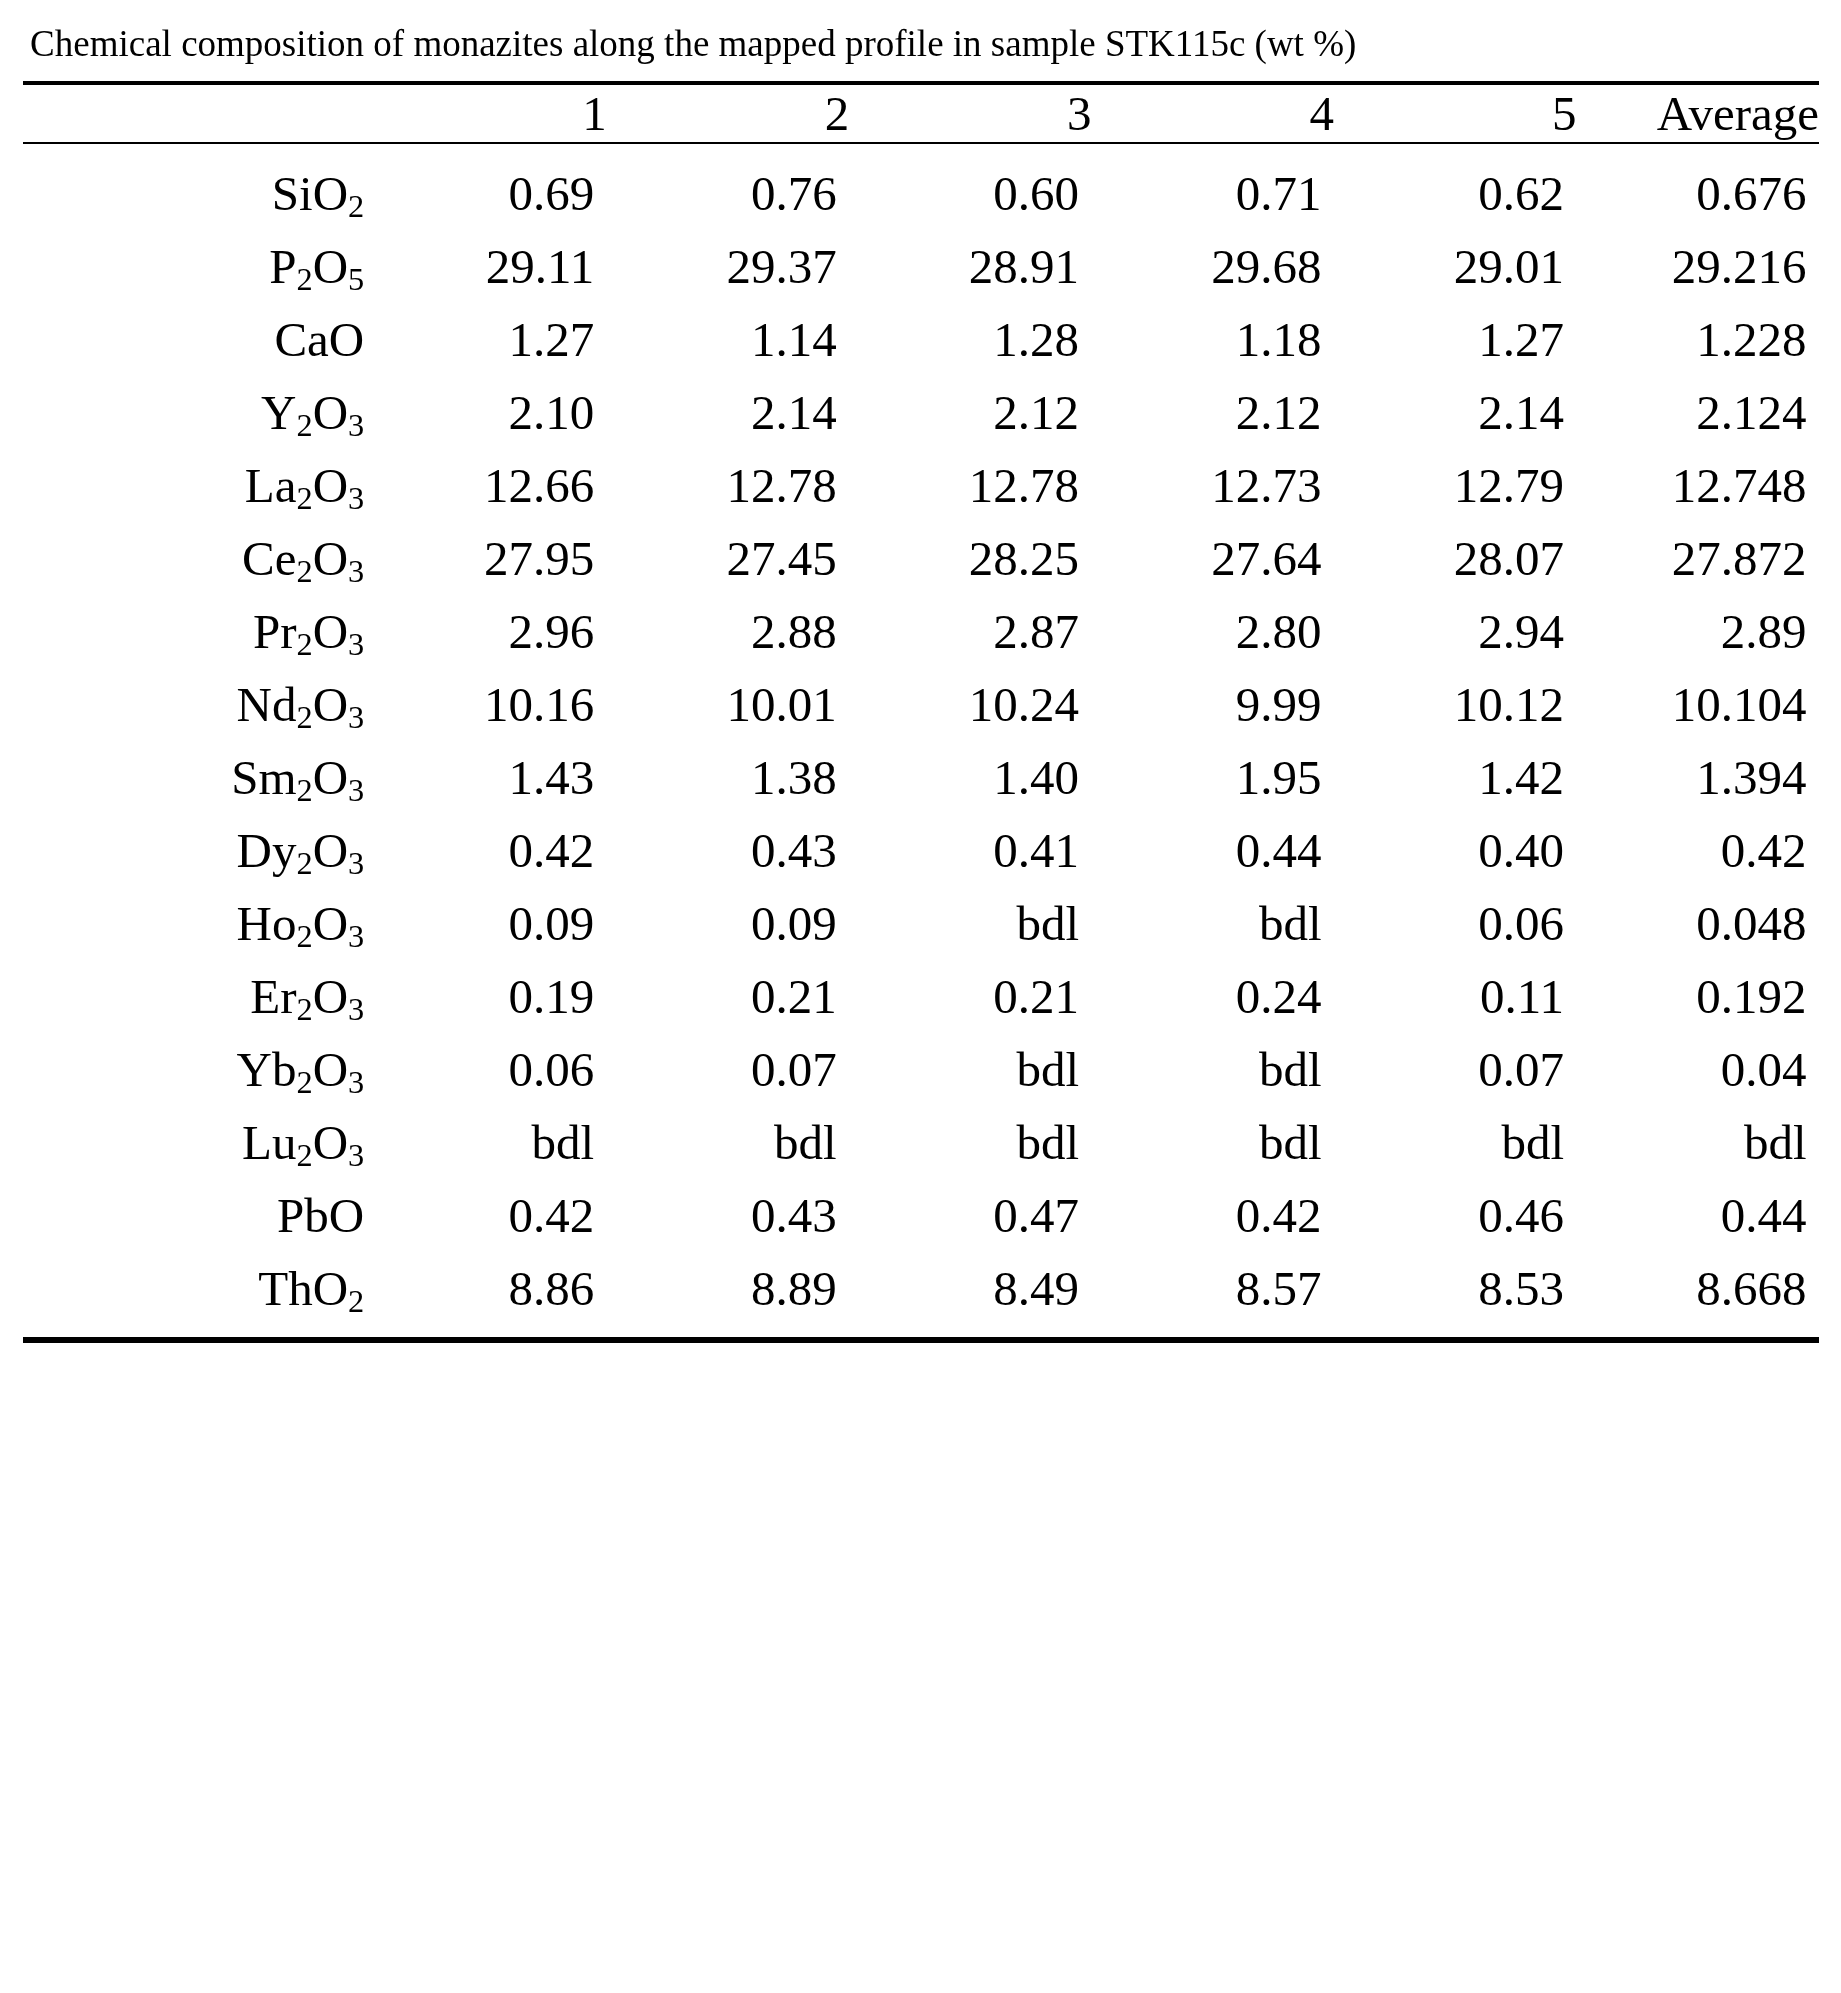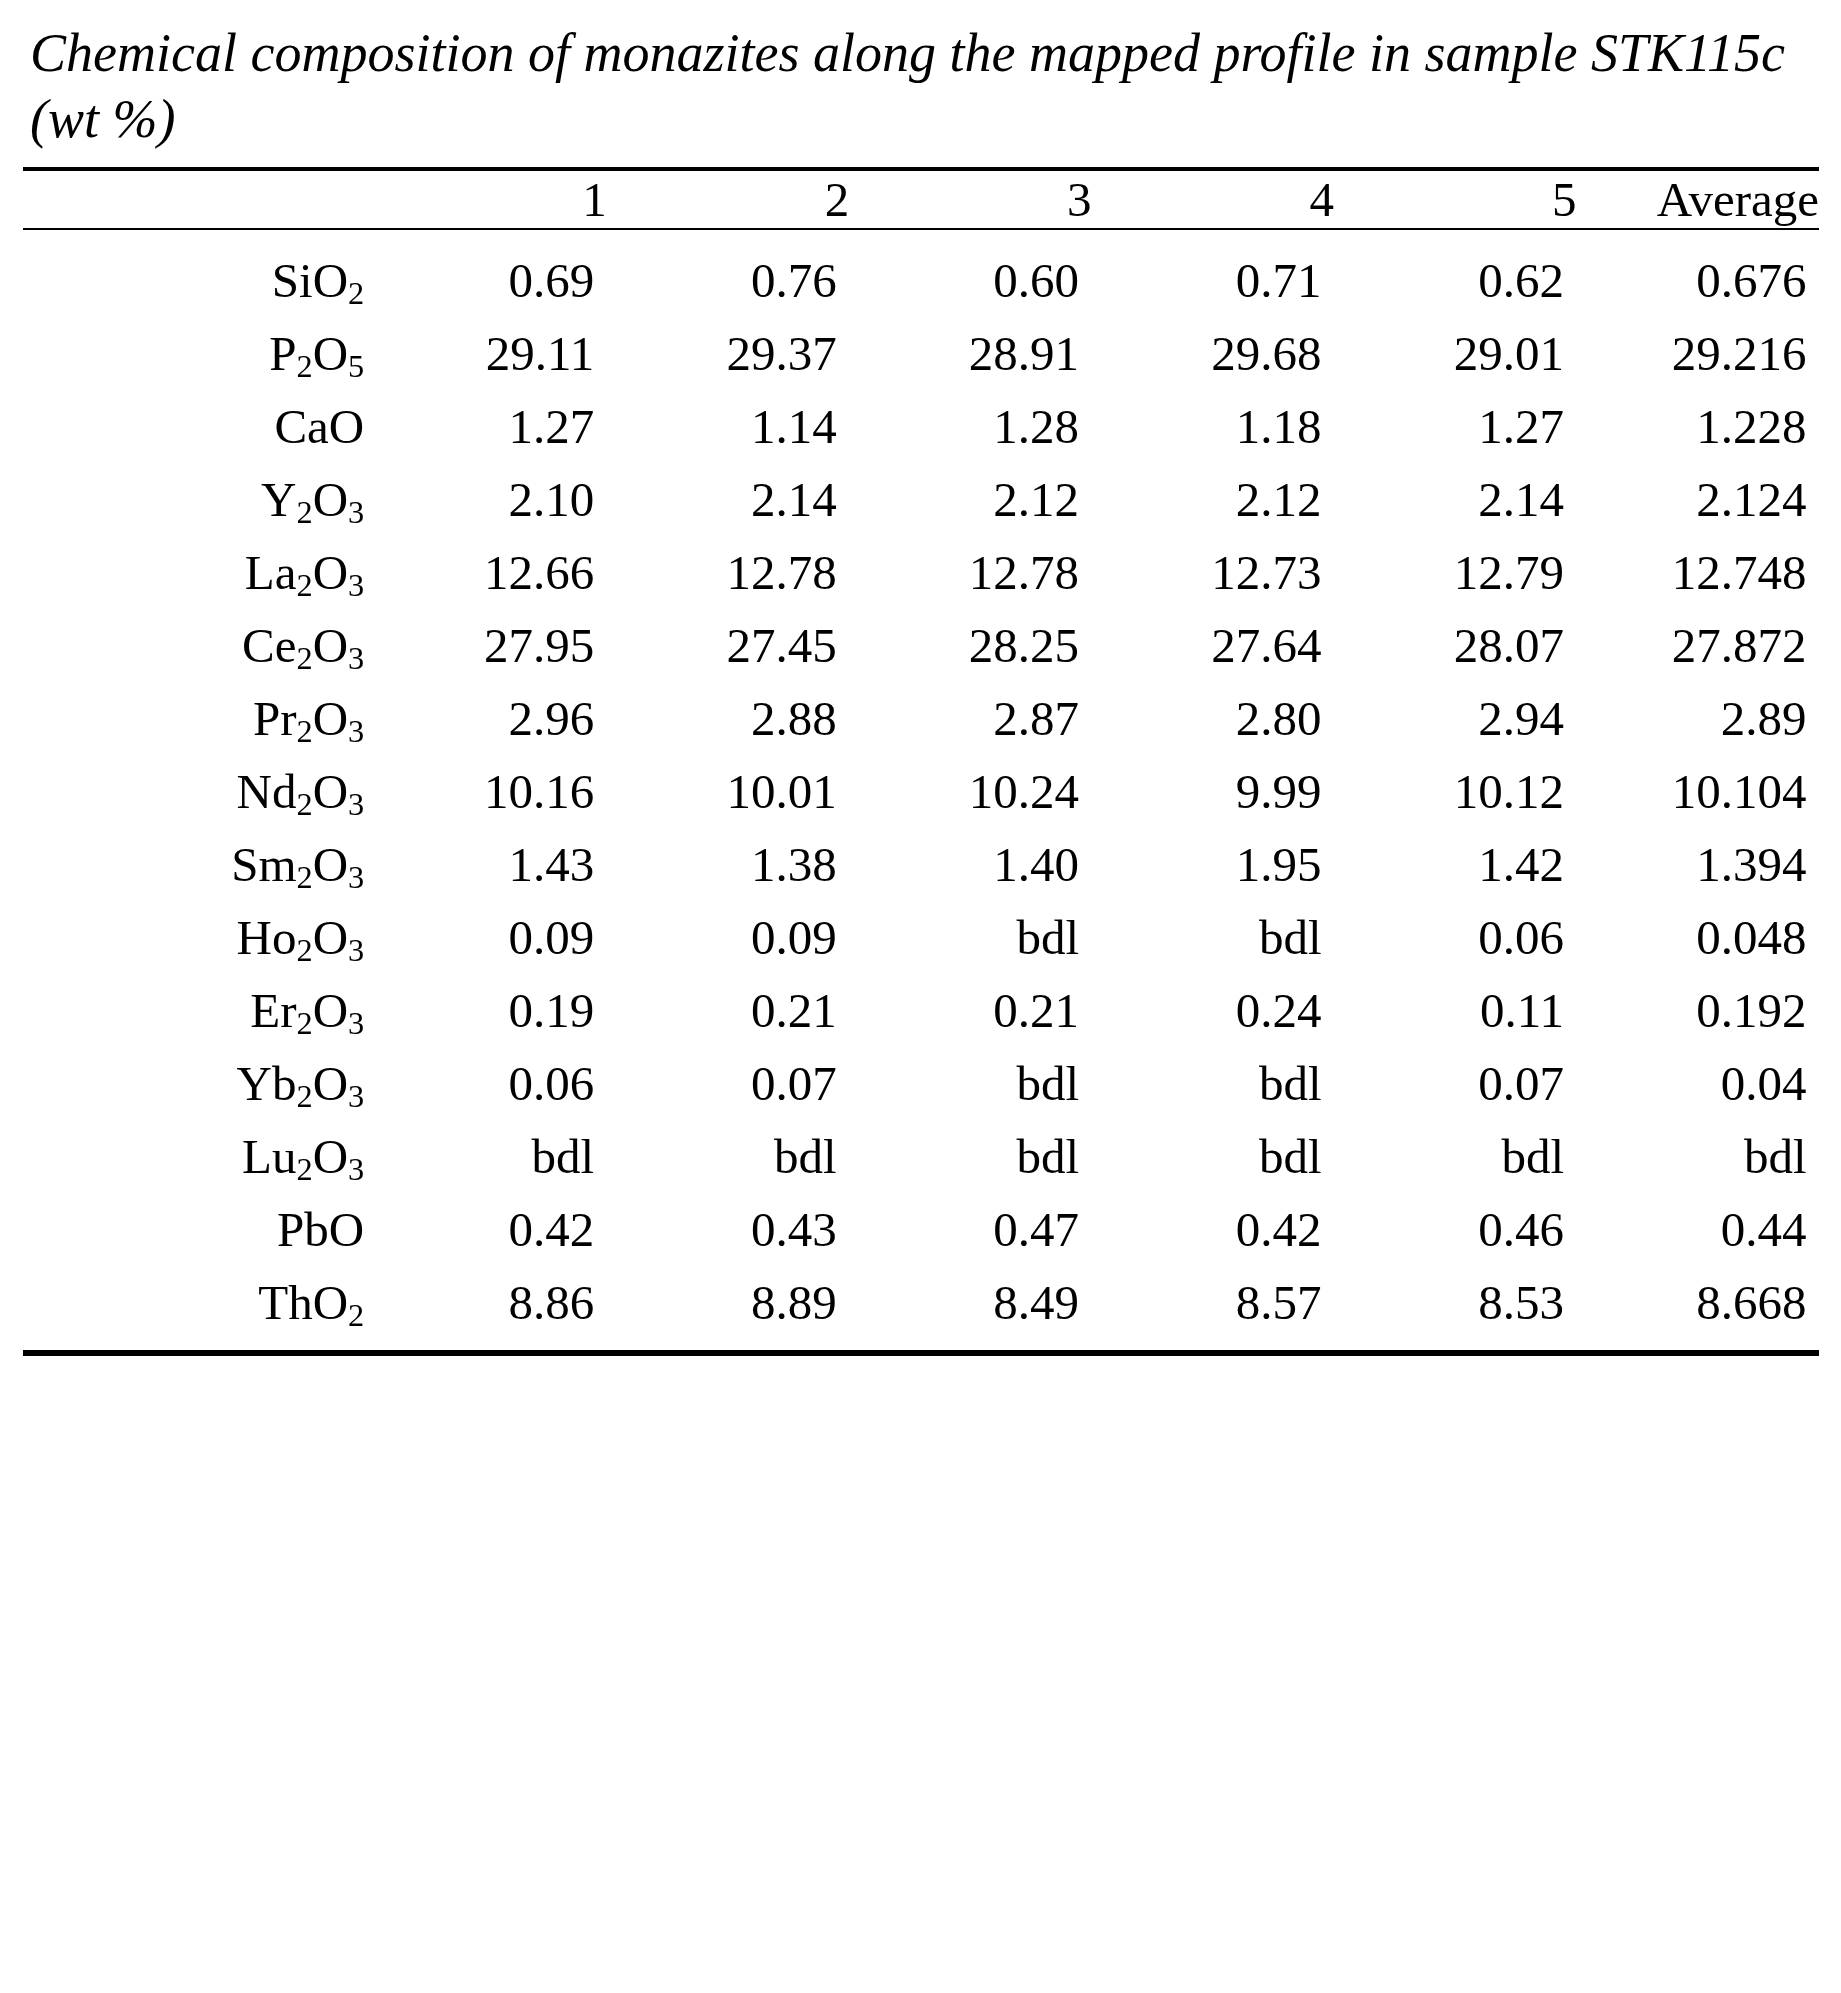--- a/index.html
+++ b/index.html
@@ -12,24 +12,23 @@
     font-family: "Liberation Serif", "DejaVu Serif", serif;
     color: #000000;
     -webkit-font-smoothing: antialiased;
   }
   .page {
     width: 1842px;
     box-sizing: border-box;
     padding: 16px 23px 36px 23px;
   }
   .caption {
-    font-size: 54px;
+    font-size: 37px;
     line-height: 1.22;
     padding: 5.3px 7.1px 14.3px 7.1px;
-    font-style: italic;
   }
   .rule-thick {
     border-top: 4.5px solid #000;
   }
   .rule-thin {
     border-top: 2.7px solid #000;
   }
   table.data {
     width: 100%;
     border-collapse: collapse;
@@ -207,20 +206,29 @@
         <tr>
           <td class="lbl">Sm<sub>2</sub>O<sub>3</sub></td>
           <td>1.43</td>
           <td>1.38</td>
           <td>1.40</td>
           <td>1.95</td>
           <td>1.42</td>
           <td>1.394</td>
         </tr>
         <tr>
+          <td class="lbl">Dy<sub>2</sub>O<sub>3</sub></td>
+          <td>0.42</td>
+          <td>0.43</td>
+          <td>0.41</td>
+          <td>0.44</td>
+          <td>0.40</td>
+          <td>0.42</td>
+        </tr>
+        <tr>
           <td class="lbl">Ho<sub>2</sub>O<sub>3</sub></td>
           <td>0.09</td>
           <td>0.09</td>
           <td>bdl</td>
           <td>bdl</td>
           <td>0.06</td>
           <td>0.048</td>
         </tr>
         <tr>
           <td class="lbl">Er<sub>2</sub>O<sub>3</sub></td>

